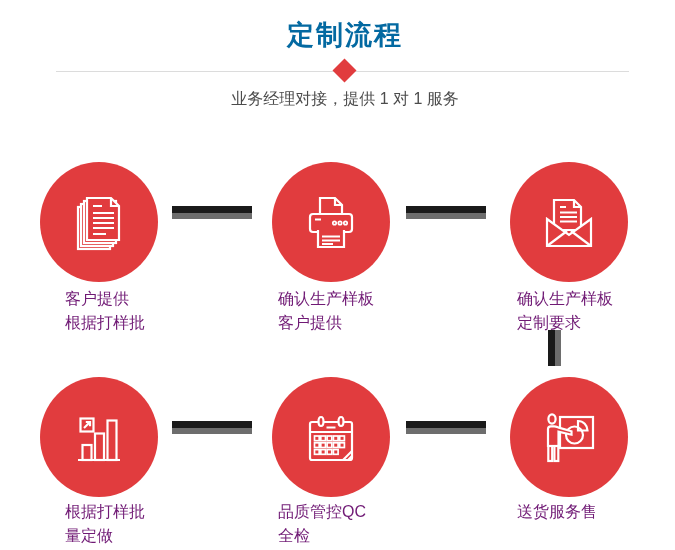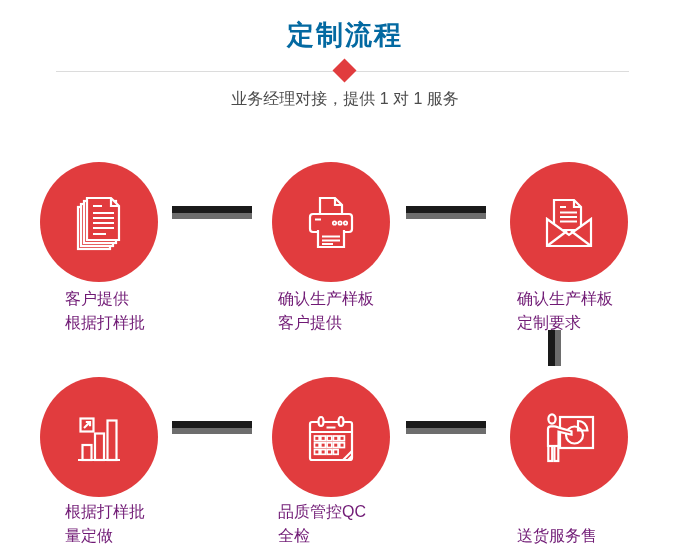--- a/index.html
+++ b/index.html
@@ -217,17 +217,17 @@
   </div>
 
   <div class="step-label" style="left:65px; top:500px;">
     <div>根据打样批</div>
     <div>量定做</div>
   </div>
   <div class="step-label" style="left:278px; top:500px;">
     <div>品质管控QC</div>
     <div>全检</div>
   </div>
-  <div class="step-label" style="left:517px; top:524px;">
+  <div class="step-label" style="left:517px; top:500px;">
     <div>送货服务售</div>
   </div>
 
 </div>
 
 </body></html>

